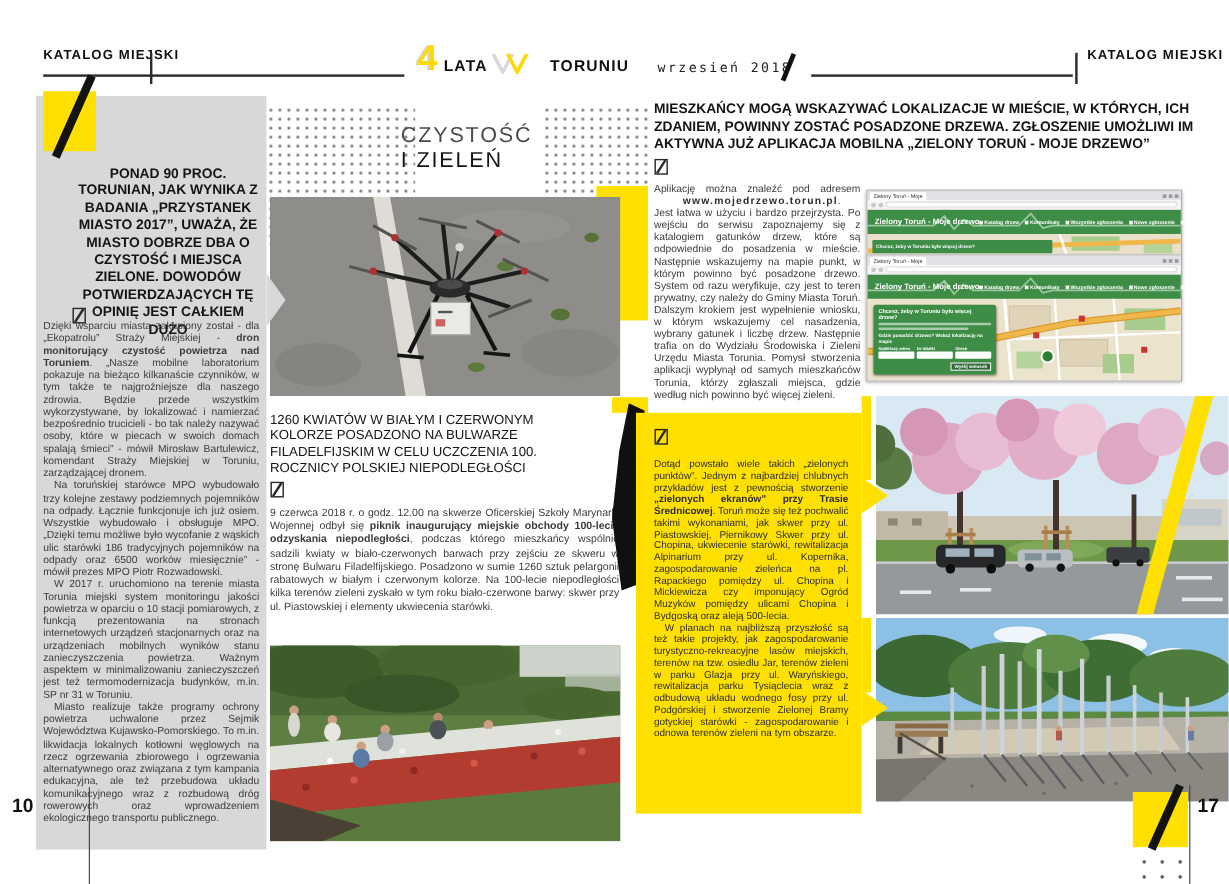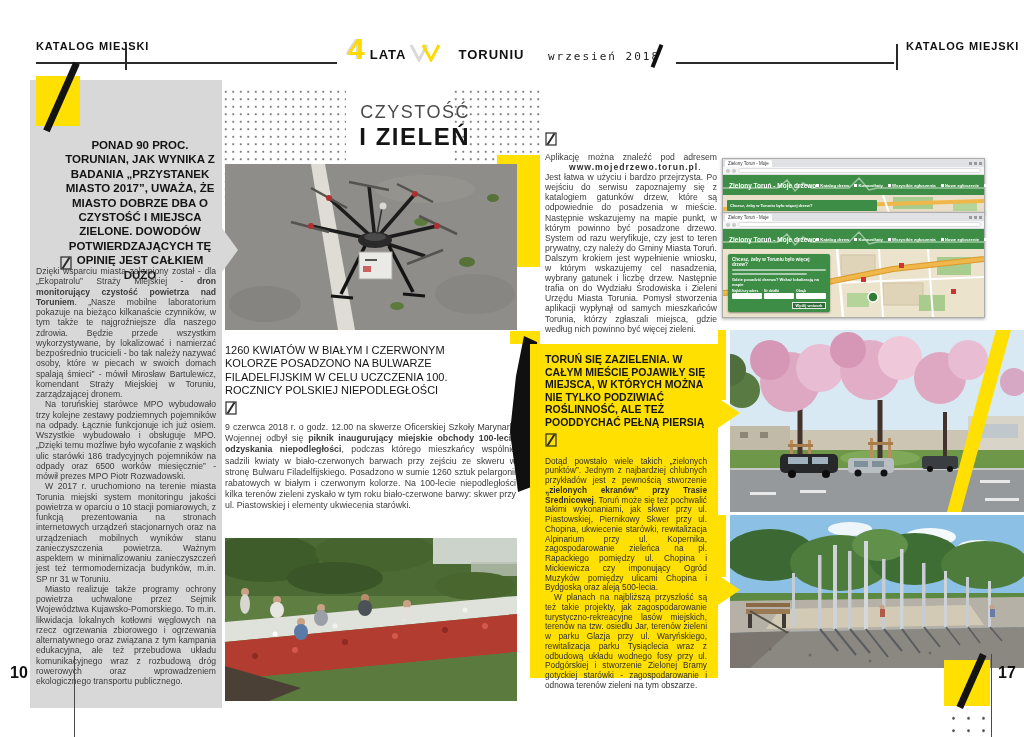--- a/index.html
+++ b/index.html
@@ -36,21 +36,21 @@
   .boxhead { font-weight:700; font-size:10.5px; line-height:12.6px; color:#141414; }
   .bodytxt { color:#3b3b3b; text-align:justify; }
   .body-l { font-size:8.6px; line-height:10.25px; }
   .body-m { font-size:8.8px; line-height:11.2px; }
   .body-r { font-size:8.6px; line-height:10.1px; }
   .body-y { font-size:8.3px; line-height:9.75px; color:#2e2e2e; }
   .bodytxt p { margin:0; }
   .bodytxt p.ind { text-indent:9px; }
   .pagenum { font-weight:700; font-size:16px; color:#111; }
   .sect-t1 { font-size:18px; font-weight:400; letter-spacing:1.5px; color:#4a4a4a; }
-  .sect-t2 { font-size:24px; font-weight:700; letter-spacing:1.5px; color:#141414; }
+  .sect-t2 { font-size:18px; font-weight:400; letter-spacing:1.5px; color:#141414; }
   .urltxt { font-weight:700; letter-spacing:1px; color:#2e2e2e;margin-left:24px; }
 
   
   .browser { position:absolute; background:#fff; border:1px solid #adadad; box-shadow:0 1px 3px rgba(0,0,0,.35); }
   .b-title { height:8px; background:#dfe1e4; display:flex; align-items:center; padding:0 2px; }
   .b-tab { background:#fff; height:7px; font-size:4.5px; line-height:7px; padding:0 3px; color:#333; border-radius:2px 2px 0 0; white-space:nowrap; overflow:hidden; max-width:78px; }
   .b-ctrl { margin-left:auto; display:flex; gap:2px; }
   .b-ctrl i { width:3px; height:3px; background:#9a9a9a; }
   .b-url { height:8px; background:#f4f5f6; border-bottom:1px solid #ddd; display:flex; align-items:center; gap:2px; padding:0 3px; }
   .b-url .nav { width:4px; height:4px; border-radius:50%; background:#c9c9c9; }
@@ -115,21 +115,21 @@
     <p class="ind">W 2017 r. uruchomiono na terenie miasta Torunia miejski system monitoringu jakości powietrza w oparciu o 10 stacji pomiarowych, z funkcją prezentowania na stronach internetowych urządzeń stacjonarnych oraz na urządzeniach mobilnych wyników stanu zanieczyszczenia powietrza. Ważnym aspektem w minimalizowaniu zanieczyszczeń jest też termomodernizacja budynków, m.in. SP nr 31 w Toruniu.</p>
     <p class="ind">Miasto realizuje także programy ochrony powietrza uchwalone przez Sejmik Województwa Kujawsko-Pomorskiego. To m.in. likwidacja lokalnych kotłowni węglowych na rzecz ogrzewania zbiorowego i ogrzewania alternatywnego oraz związana z tym kampania edukacyjna, ale też przebudowa układu komunikacyjnego wraz z rozbudową dróg rowerowych oraz wprowadzeniem ekologicznego transportu publicznego.</p>
   </div>
 
   <div class="abs pagenum" style="left:10px;top:664px;">10</div>
   <div class="abs vline" style="left:74px;top:656px;height:81px;"></div>
 
   <div class="abs dots" style="left:222px;top:88px;width:124px;height:116px;"></div>
   <div class="abs dots" style="left:452px;top:88px;width:88px;height:116px;"></div>
 
-  <div class="abs" style="left:346px;top:102px;width:124px;text-align:right;">
+  <div class="abs" style="left:334px;top:102px;width:124px;text-align:left;">
     <div class="sect-t1">CZYSTOŚĆ</div>
     <div class="sect-t2">I ZIELEŃ</div>
   </div>
 
   <div class="abs yellow" style="left:497px;top:155px;width:43px;height:112px;"></div>
   <div class="abs yellow" style="left:510px;top:331px;width:30px;height:13px;"></div>
 
   <svg class="abs" style="left:225px;top:164px;" width="292" height="166">
     <rect width="292" height="166" fill="#8e8d89"></rect>
     <ellipse cx="40" cy="140" rx="36" ry="18" fill="#7f7e7a" opacity=".6"></ellipse>
@@ -220,20 +220,21 @@
         <ellipse cx="182" cy="76" rx="6" ry="7" fill="#e2e0da"></ellipse>
       <circle cx="20" cy="54" r="4" fill="#caa184"></circle>
         <ellipse cx="20" cy="66" rx="5" ry="10" fill="#d8d6d0"></ellipse>
     </g>
   </svg>
 
   <svg class="abs" style="left:506px;top:336px;" width="40" height="158">
     <polygon points="18,0 31,6 35,70 28,150 12,156 4,96 10,40" fill="#101010"></polygon>
   </svg>
 
+  <div class="abs lead lead-r" style="left:545px;top:84px;width:450px;">MIESZKAŃCY MOGĄ WSKAZYWAĆ LOKALIZACJE W MIEŚCIE, W KTÓRYCH, ICH ZDANIEM, POWINNY ZOSTAĆ POSADZONE DRZEWA. ZGŁOSZENIE UMOŻLIWI IM AKTYWNA JUŻ APLIKACJA MOBILNA „ZIELONY TORUŃ - MOJE DRZEWO”</div>
   <svg class="abs slashbox" style="left:545px;top:132px;" width="12" height="14">
     <rect x="1" y="1" width="10" height="12" fill="none" stroke="#2a2a2a" stroke-width="1.2"></rect>
     <line x1="2.5" y1="12.5" x2="9.5" y2="1.5" stroke="#2a2a2a" stroke-width="2"></line>
   </svg>
 
   <div class="abs bodytxt body-r" style="left:545px;top:152px;width:172px;">
     <p><span>Aplikację można znaleźć pod adresem </span><span class="urltxt">www.mojedrzewo.torun.pl</span><span>. Jest łatwa w użyciu i bardzo przejrzysta. Po wejściu do serwisu zapoznajemy się z katalogiem gatunków drzew, które są odpowiednie do posadzenia w mieście. Następnie wskazujemy na mapie punkt, w którym powinno być posadzone drzewo. System od razu weryfikuje, czy jest to teren prywatny, czy należy do Gminy Miasta Toruń. Dalszym krokiem jest wypełnienie wniosku, w którym wskazujemy cel nasadzenia, wybrany gatunek i liczbę drzew. Następnie trafia on do Wydziału Środowiska i Zieleni Urzędu Miasta Torunia. Pomysł stworzenia aplikacji wypłynął od samych mieszkańców Torunia, którzy zgłaszali miejsca, gdzie według nich powinno być więcej zieleni.</span></p>
   </div>
 
   <div class="browser" style="left:722px;top:158px;width:263px;height:56px;">
@@ -377,21 +378,20 @@
               <label>Obręb</label>
               <span class="inp" style="display:block;"></span>
             </span>
         </div>
         <div class="btn">Wyślij wniosek</div>
       </div>
     </div>
   </div>
 
   <div class="abs yellow" style="left:530px;top:344px;width:188px;height:334px;padding:9px 11px 0 15px;">
-    <div class="boxhead" style="width:166px;">TORUŃ SIĘ ZAZIELENIA. W CAŁYM MIEŚCIE POJAWIŁY SIĘ MIEJSCA, W KTÓRYCH MOŻNA NIE TYLKO PODZIWIAĆ ROŚLINNOŚĆ, ALE TEŻ POODDYCHAĆ PEŁNĄ PIERSIĄ</div>
     <svg class="slashbox" style="margin-top:4px;" width="12" height="14">
       <rect x="1" y="1" width="10" height="12" fill="none" stroke="#2a2a2a" stroke-width="1.2"></rect>
       <line x1="2.5" y1="12.5" x2="9.5" y2="1.5" stroke="#2a2a2a" stroke-width="2"></line>
     </svg>
     <div class="bodytxt body-y" style="width:162px;margin-top:6px;">
       <p><span>Dotąd powstało wiele takich „zielonych punktów”. Jednym z najbardziej chlubnych przykładów jest z pewnością stworzenie </span><b>„zielonych ekranów” przy Trasie Średnicowej</b><span>. Toruń może się też pochwalić takimi wykonaniami, jak skwer przy ul. Piastowskiej, Piernikowy Skwer przy ul. Chopina, ukwiecenie starówki, rewitalizacja Alpinarium przy ul. Kopernika, zagospodarowanie zieleńca na pl. Rapackiego pomiędzy ul. Chopina i Mickiewicza czy imponujący Ogród Muzyków pomiędzy ulicami Chopina i Bydgoską oraz aleją 500-lecia.</span></p>
       <p class="ind">W planach na najbliższą przyszłość są też takie projekty, jak zagospodarowanie turystyczno-rekreacyjne lasów miejskich, terenów na tzw. osiedlu Jar, terenów zieleni w parku Glazja przy ul. Waryńskiego, rewitalizacja parku Tysiąclecia wraz z odbudową układu wodnego fosy przy ul. Podgórskiej i stworzenie Zielonej Bramy gotyckiej starówki - zagospodarowanie i odnowa terenów zieleni na tym obszarze.</p>
     </div>
   </div>
 

